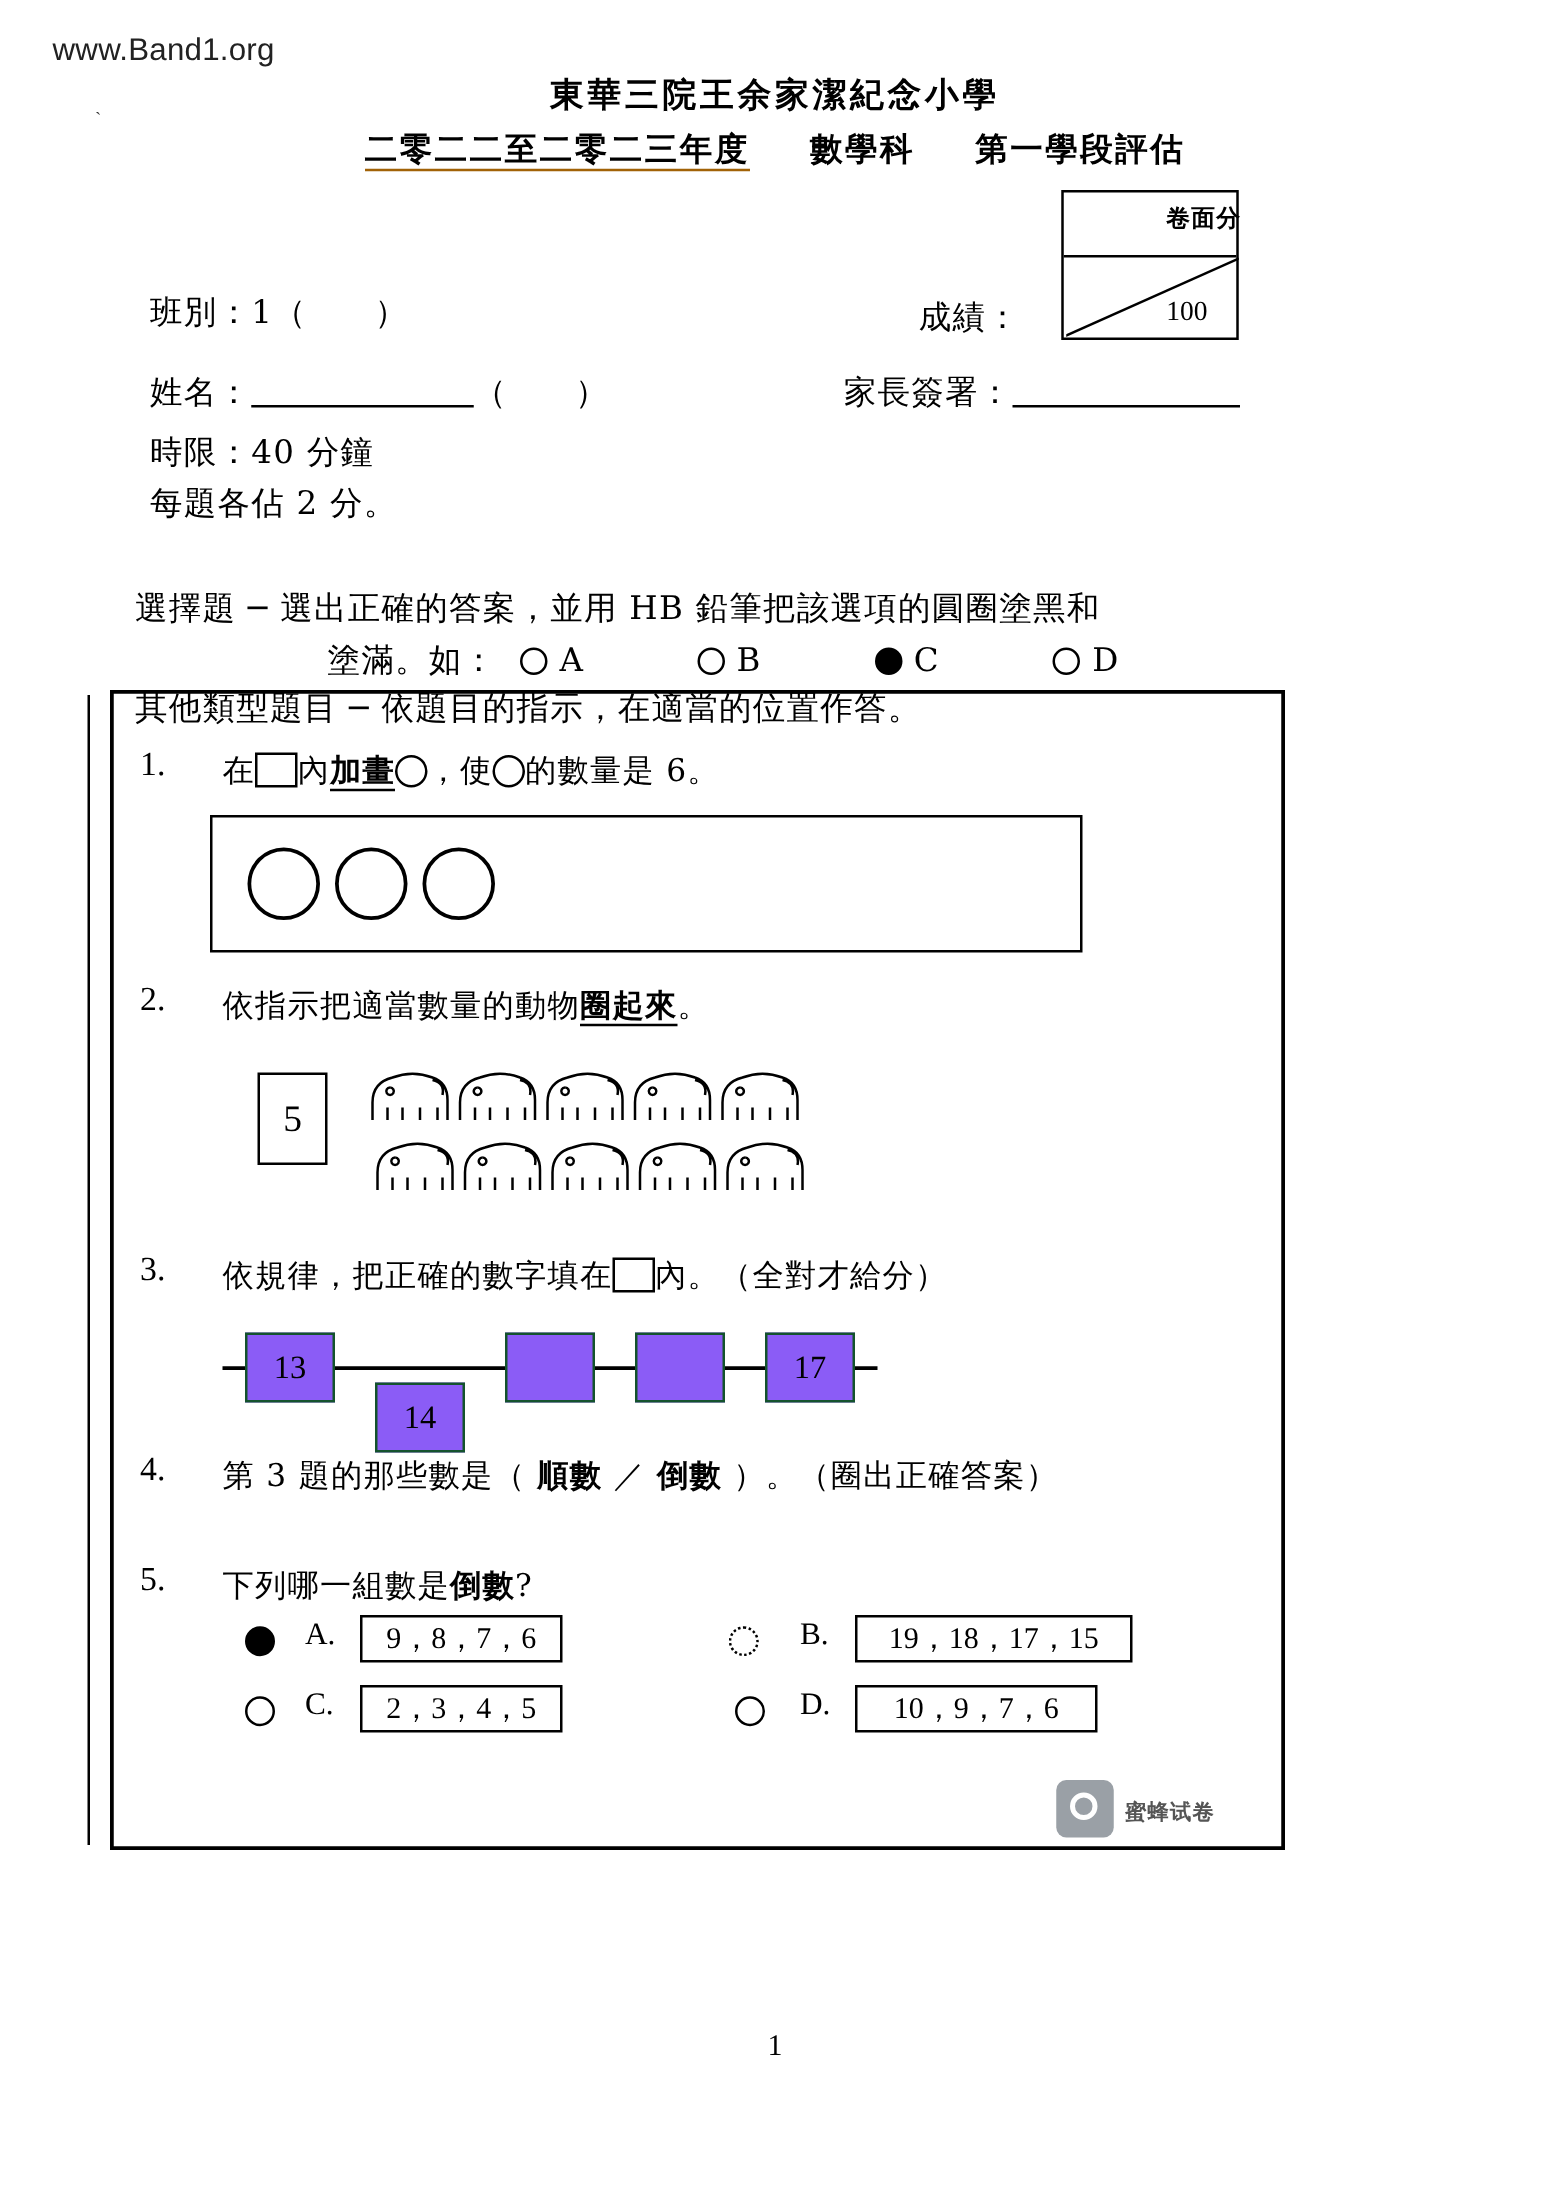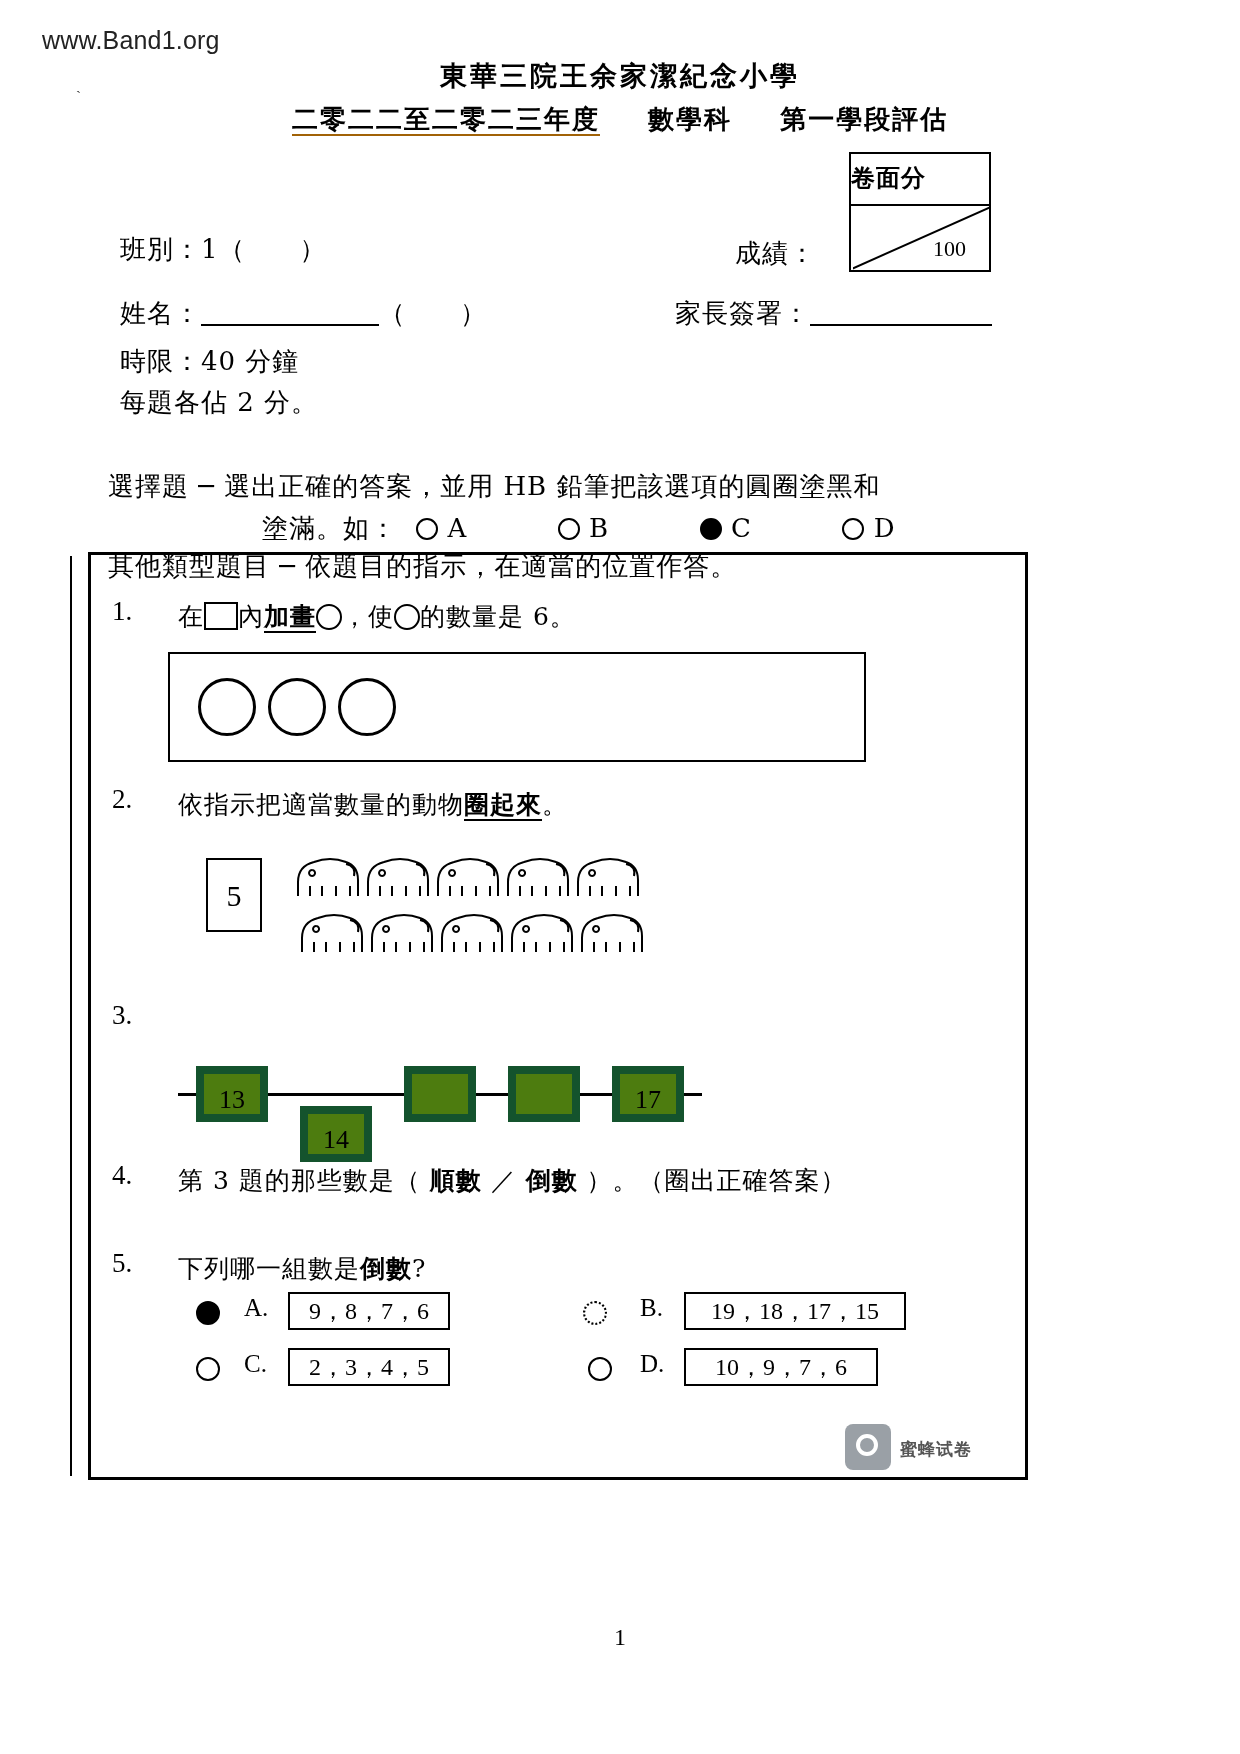--- a/index.html
+++ b/index.html
@@ -74,24 +74,24 @@
     top: 152px;
     width: 142px;
     height: 120px;
     border: 2px solid #000;
     box-sizing: border-box;
   }
   .score-box .label {
     position: absolute;
     left: 0; top: 8px;
     width: 142px;
-    text-align: left;
+    text-align: right;
     font-family: Liberation Sans, sans-serif;
     font-weight: bold;
-    font-size: 24px;
+    font-size: 19px;
     letter-spacing: 1px;
   }
   .score-box .divider {
     position: absolute;
     left: 0; top: 50px;
     width: 138px;
     height: 2px;
     background: #000;
   }
   .score-box .slash {
@@ -264,22 +264,22 @@
     top: 1093px;
     width: 524px;
     height: 3px;
     background: #000;
   }
   .chain-box {
     position: absolute;
     top: 1066px;
     width: 72px;
     height: 56px;
-    border: 8px solid #14532d;
-    background: #4d7c0f;
+    border: 2px solid #14532d;
+    background: #8b5cf6;
     box-sizing: border-box;
     text-align: center;
     font-family: "Liberation Serif", serif;
     font-size: 26px;
     line-height: 52px;
   }
 
   
   .opt-row { position: absolute; }
   .opt-bubble {
@@ -475,20 +475,23 @@
         <path d="M6 44 L6 30 Q6 14 22 10 Q38 4 54 10 Q66 14 66 28 L66 44 M18 44 L18 34 M30 44 L30 34 M44 44 L44 34 M58 44 L58 34 M54 12 Q64 14 62 24 M20 18 a3 3 0 1 0 0.1 0" fill="none" stroke="#000" stroke-width="2"></path>
       </svg>
   </div>
   <div class="elephant" style="left:576px; top:908px;">
     <svg width="74" height="48" viewBox="0 0 74 48">
         <path d="M6 44 L6 30 Q6 14 22 10 Q38 4 54 10 Q66 14 66 28 L66 44 M18 44 L18 34 M30 44 L30 34 M44 44 L44 34 M58 44 L58 34 M54 12 Q64 14 62 24 M20 18 a3 3 0 1 0 0.1 0" fill="none" stroke="#000" stroke-width="2"></path>
       </svg>
   </div>
 
   <div class="qnum" style="left:112px; top:1000px;">3.</div>
+  <div class="qtext" style="left:178px; top:1004px;">
+    <span>依規律，把正確的數字填在</span><span class="sq-inline"></span><span>內。（全對才給分）</span>
+  </div>
 
   <div class="chain-line"></div>
   <div class="chain-box" style="left:196px;">13</div>
   <div class="chain-box" style="left:300px;margin-top:40px;">14</div>
   <div class="chain-box" style="left:404px;"></div>
   <div class="chain-box" style="left:508px;"></div>
   <div class="chain-box" style="left:612px;">17</div>
 
   <div class="qnum" style="left:112px; top:1160px;">4.</div>
   <div class="qtext" style="left:178px; top:1164px;">

